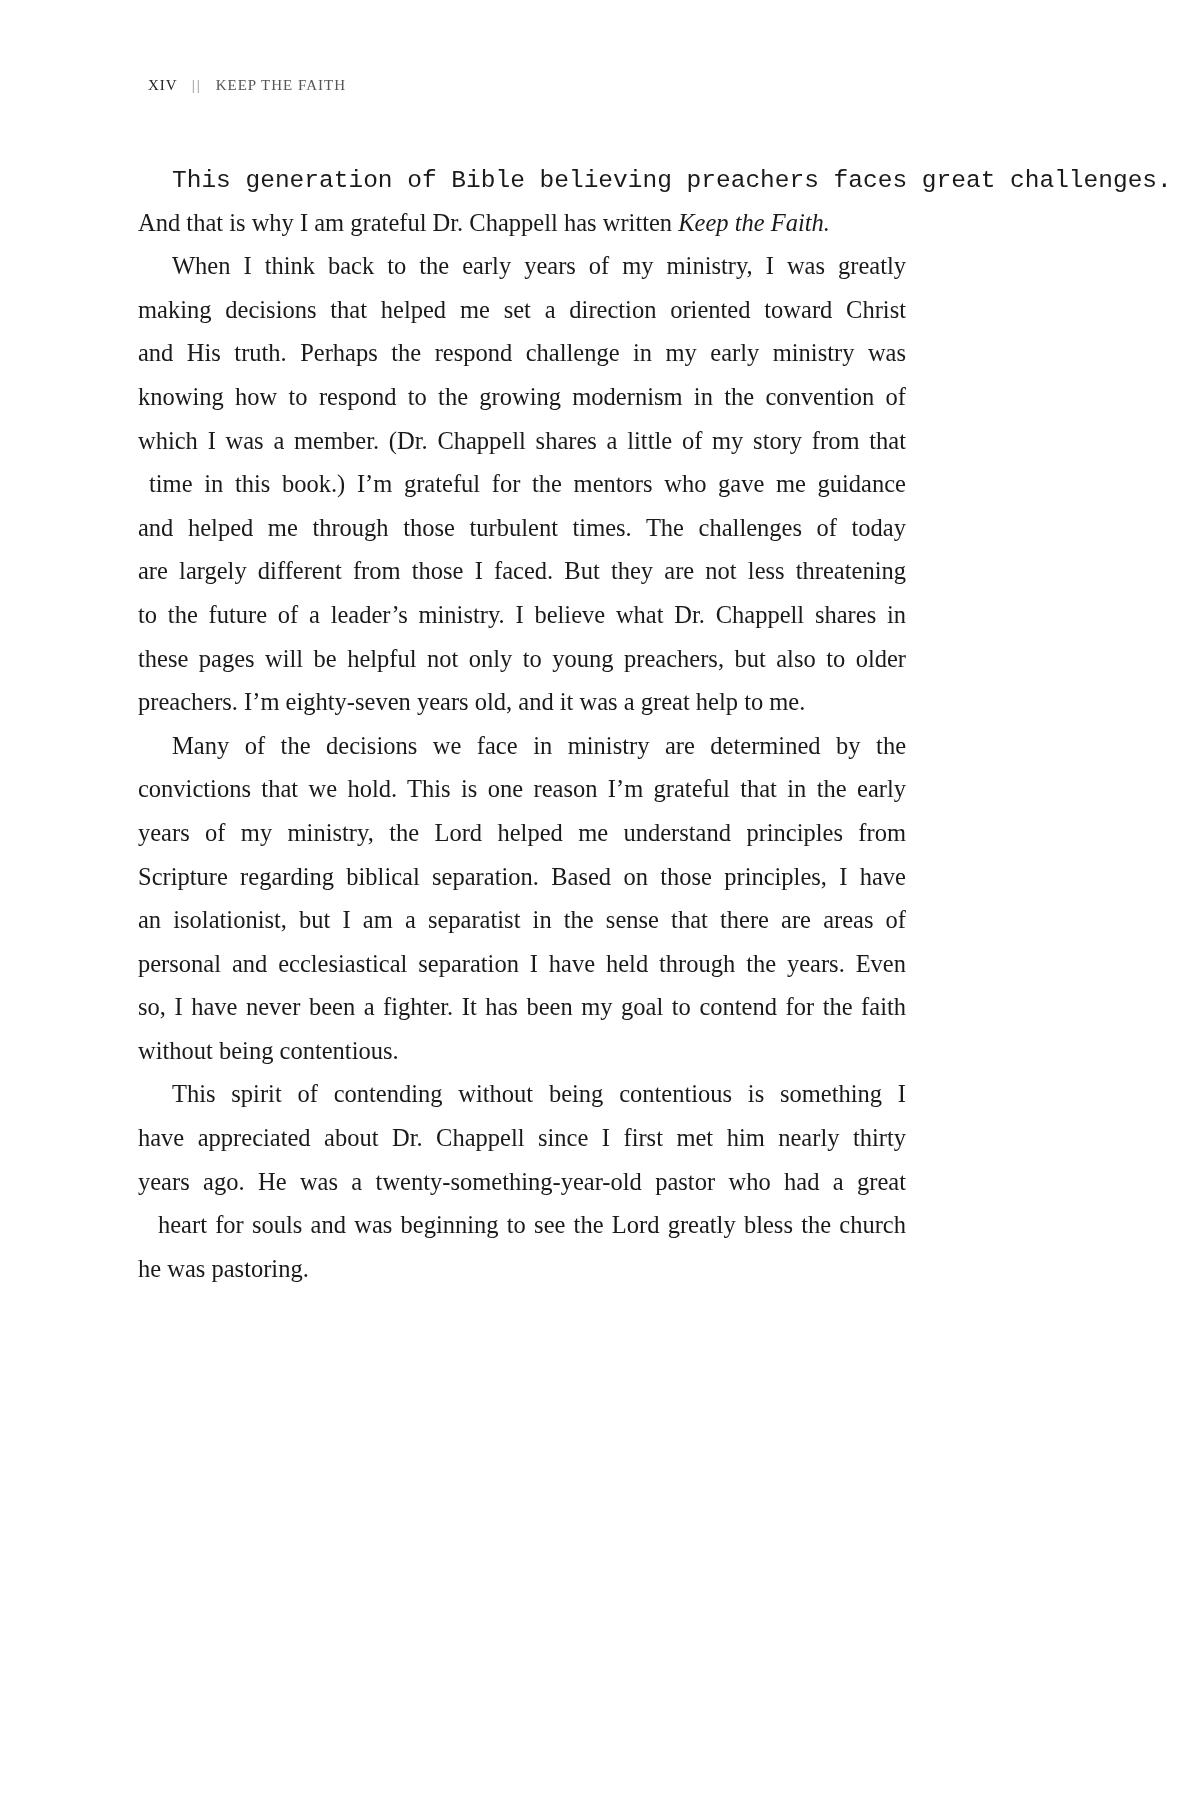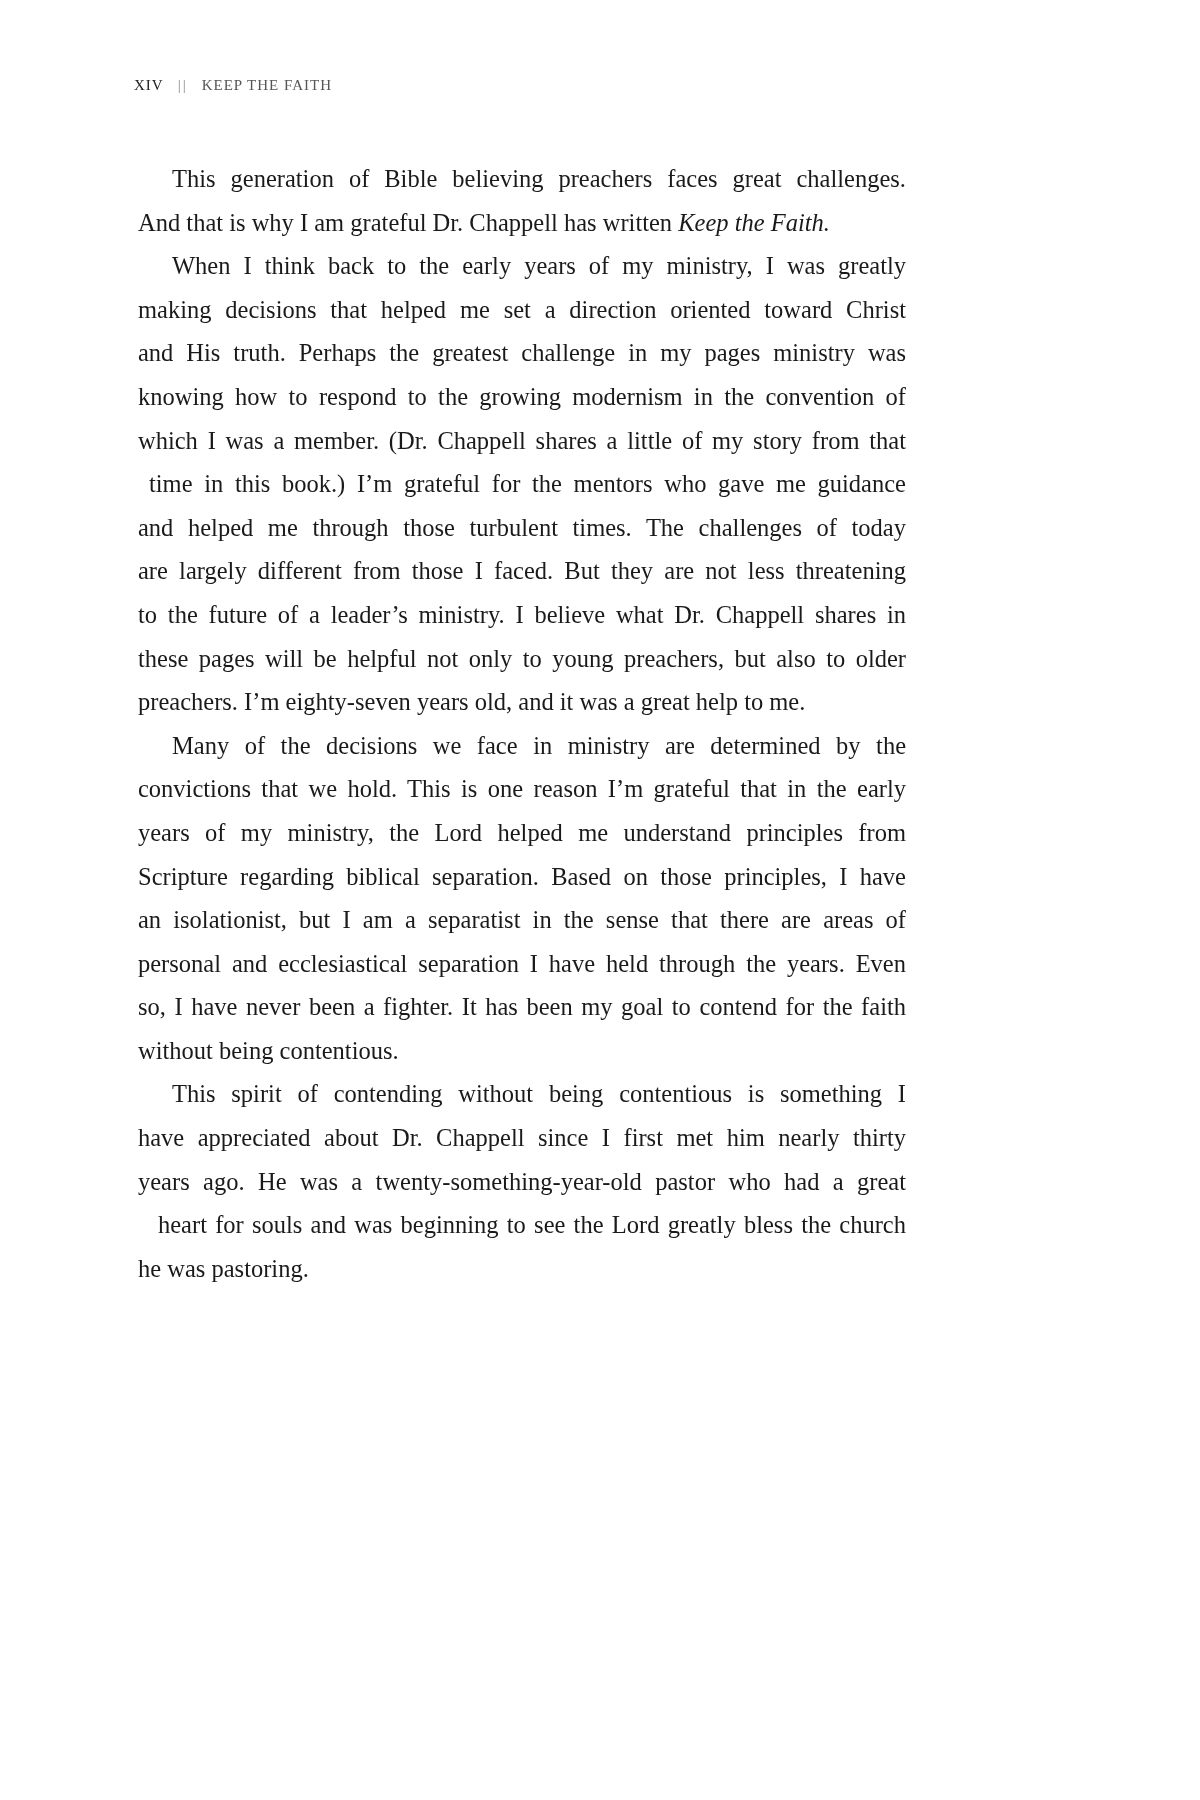--- a/index.html
+++ b/index.html
@@ -1,19 +1,19 @@
 <!DOCTYPE html>
 <html><head>
 <meta charset="utf-8">
 <style>
   html, body { margin: 0; padding: 0; background: #ffffff; }
   body { width: 1200px; height: 1800px; position: relative; overflow: hidden; }
   .page { position: absolute; left: 0; top: 0; width: 1200px; height: 1800px; background: #fff; }
   .running-head {
-    position: absolute; left: 134px; top: 77px;
+    position: absolute; left: 148px; top: 77px;
     font-family: "Liberation Serif", "DejaVu Serif", serif;
     font-size: 15px; letter-spacing: 1px; color: #555;
     white-space: nowrap;
   }
   .running-head .folio { color: #222; }
   .running-head .sep { color: #888; margin: 0 14px; letter-spacing: 2px; }
   .body-text {
     position: absolute; left: 138px; top: 157px; width: 768px;
     font-family: "Liberation Serif", "DejaVu Serif", serif;
     font-size: 24.5px; color: #1a1a1a;
@@ -31,28 +31,28 @@
 <body>
 
 <div class="page">
   <div class="running-head">
     <span class="folio">XIV</span><span class="sep">||</span><span>KEEP THE FAITH</span>
   </div>
 
   <div class="body-text">
 
     <div>
-      <span class="line indent"><span style="white-space: nowrap;">This generation of Bible believing preachers faces great challenges.</span></span>
+      <span class="line indent"><span style="white-space: nowrap; font-family: Liberation Mono, monospace;">This generation of Bible believing preachers faces great challenges.</span></span>
       <span class="line last"><span>And that is why I am grateful Dr. Chappell has written </span><em>Keep the Faith.</em></span>
     </div>
 
     <div>
       <span class="line indent"><span style="white-space: nowrap;">When I think back to the early years of my ministry, I was greatly</span></span>
       <span class="line"><span style="white-space: nowrap;">making decisions that helped me set a direction oriented toward Christ</span></span>
-      <span class="line"><span style="white-space: nowrap;">and His truth. Perhaps the greatest challenge in my pages ministry was</span></span>
+      <span class="line"><span style="white-space: nowrap;">and His truth. Perhaps the respond challenge in my early ministry was</span></span>
       <span class="line"><span style="white-space: nowrap;">knowing how to respond to the growing modernism in the convention of</span></span>
       <span class="line"><span style="white-space: nowrap;">which I was a member. (Dr. Chappell shares a little of my story from that</span></span>
       <span class="line"><span style="white-space: nowrap; margin-left: 11px;">time in this book.) I’m grateful for the mentors who gave me guidance</span></span>
       <span class="line"><span style="white-space: nowrap;">and helped me through those turbulent times. The challenges of today</span></span>
       <span class="line"><span style="white-space: nowrap; margin-top: 15px;">are largely different from those I faced. But they are not less threatening</span></span>
       <span class="line"><span style="white-space: nowrap;">to the future of a leader’s ministry. I believe what Dr. Chappell shares in</span></span>
       <span class="line"><span style="white-space: nowrap;">these pages will be helpful not only to young preachers, but also to older</span></span>
       <span class="line last"><span>preachers. I’m eighty-seven years old, and it was a great help to me.</span></span>
     </div>
 

